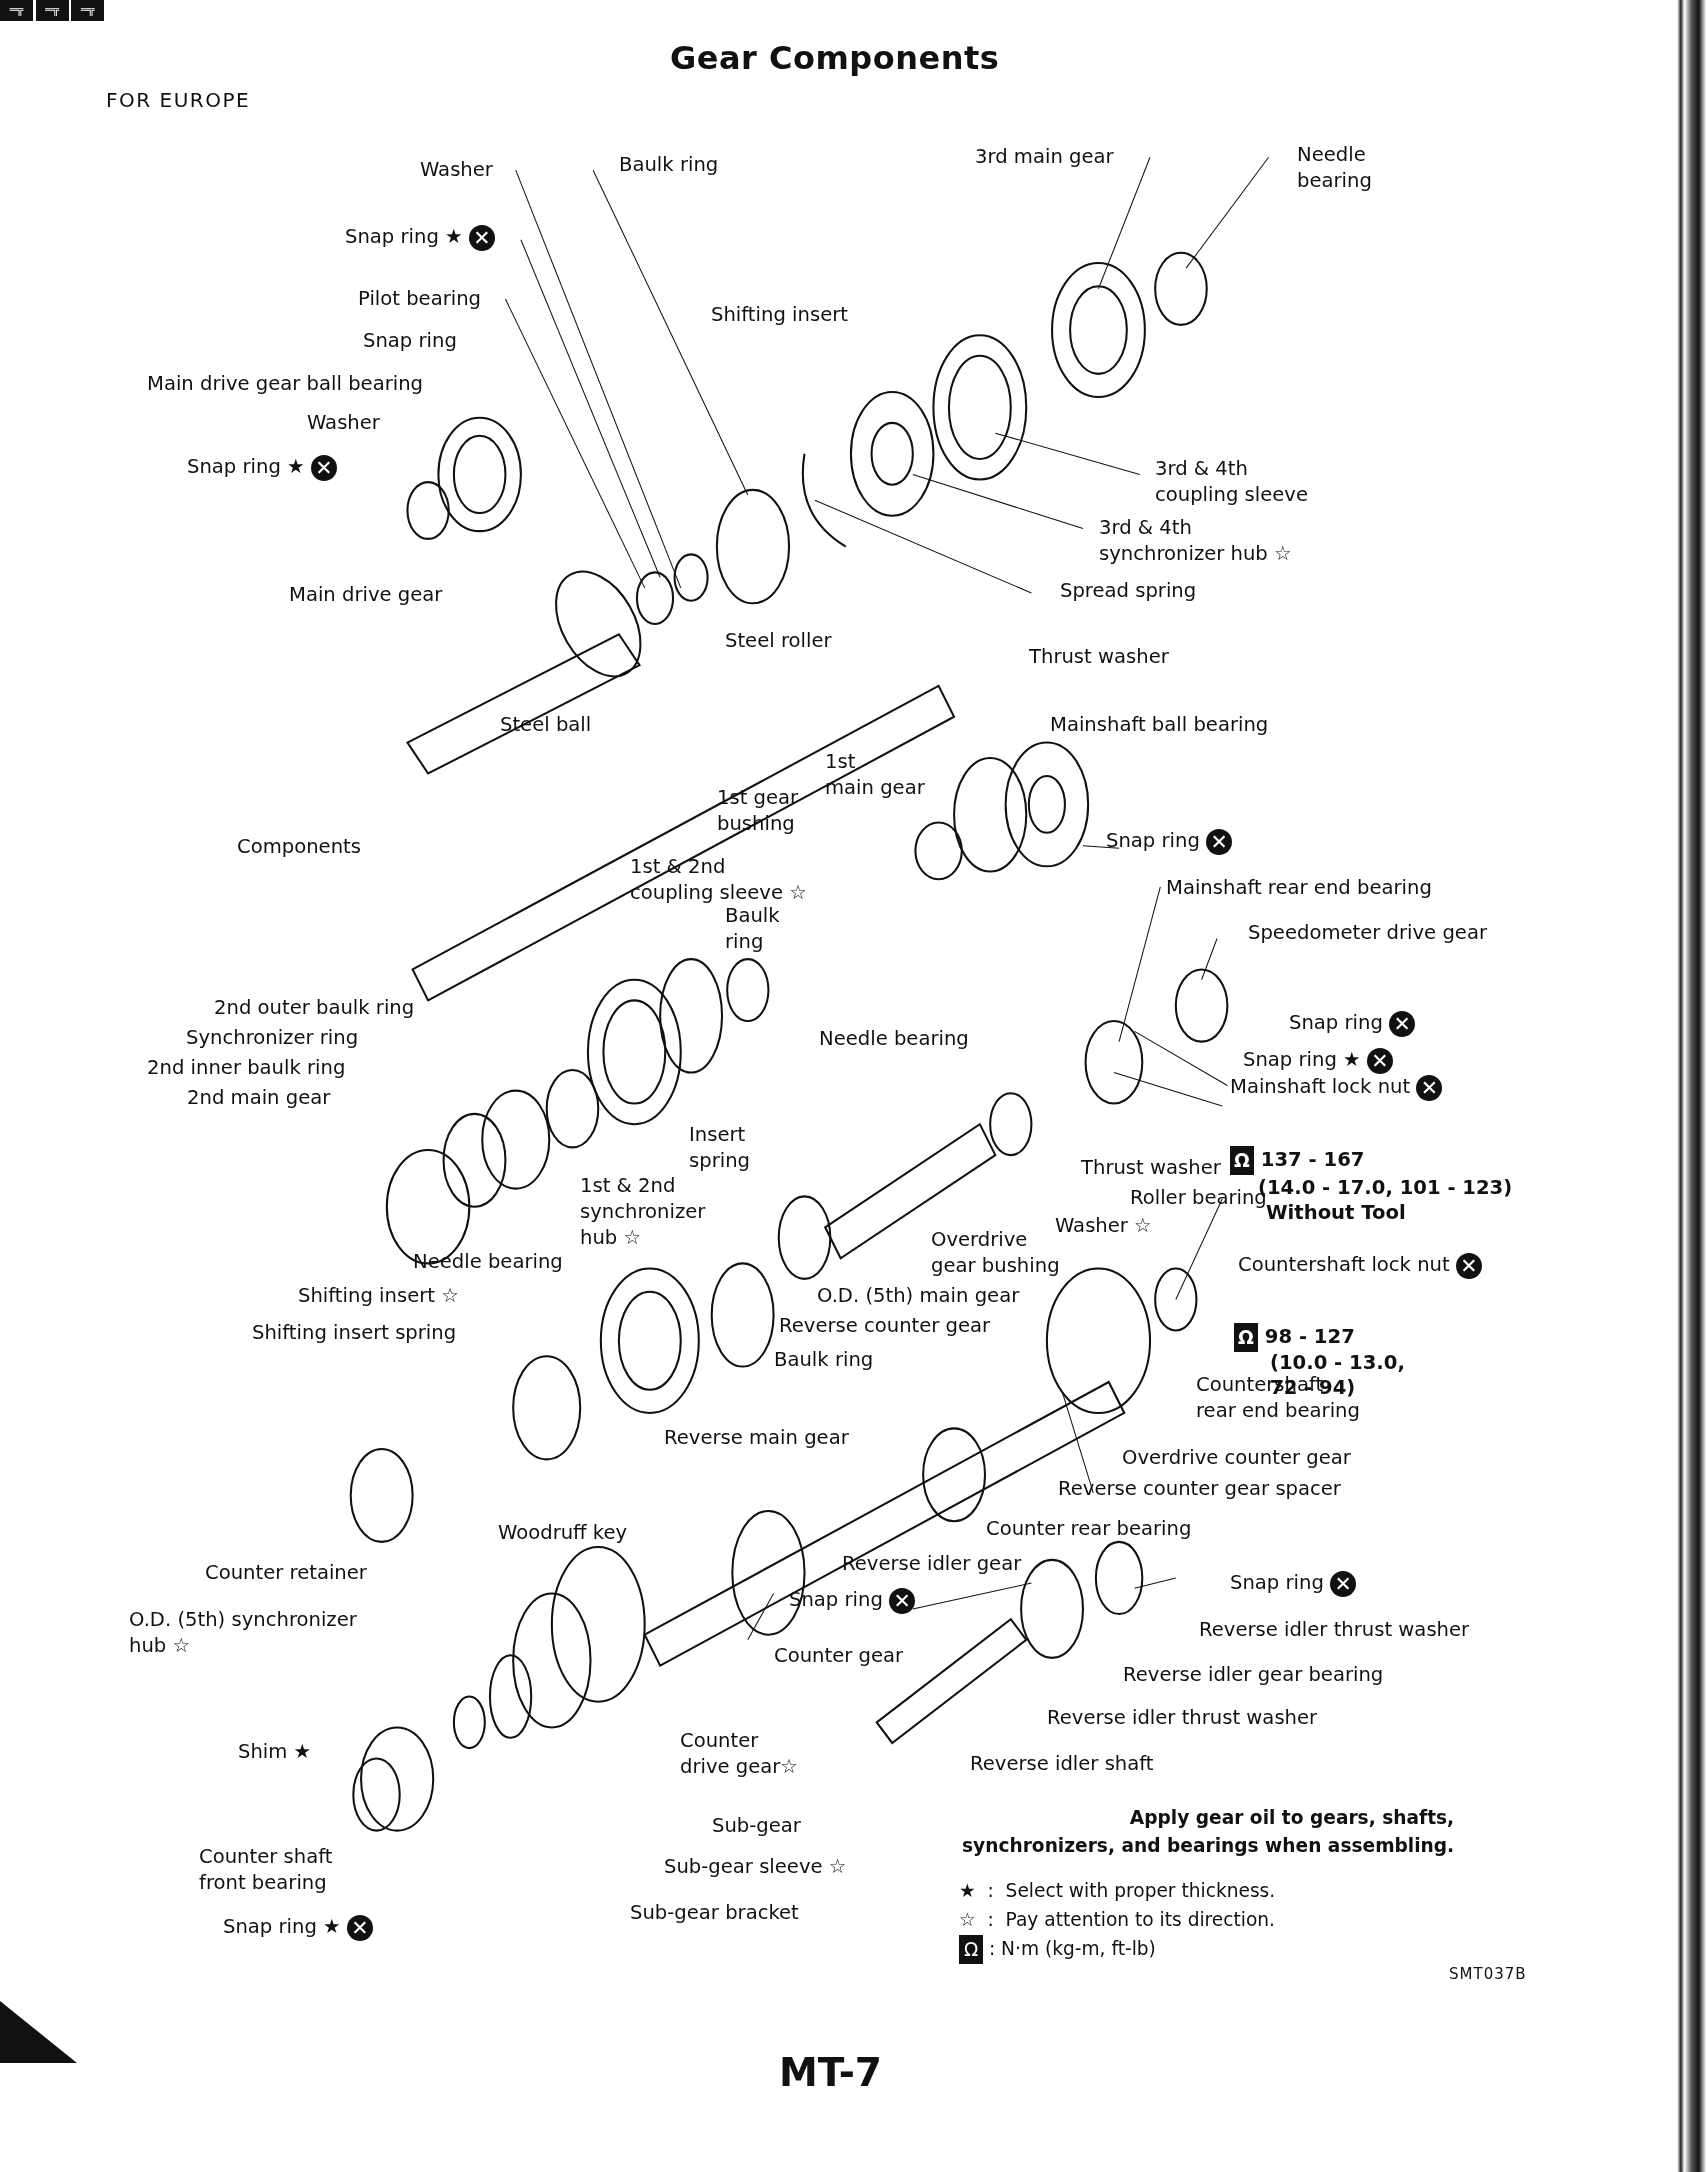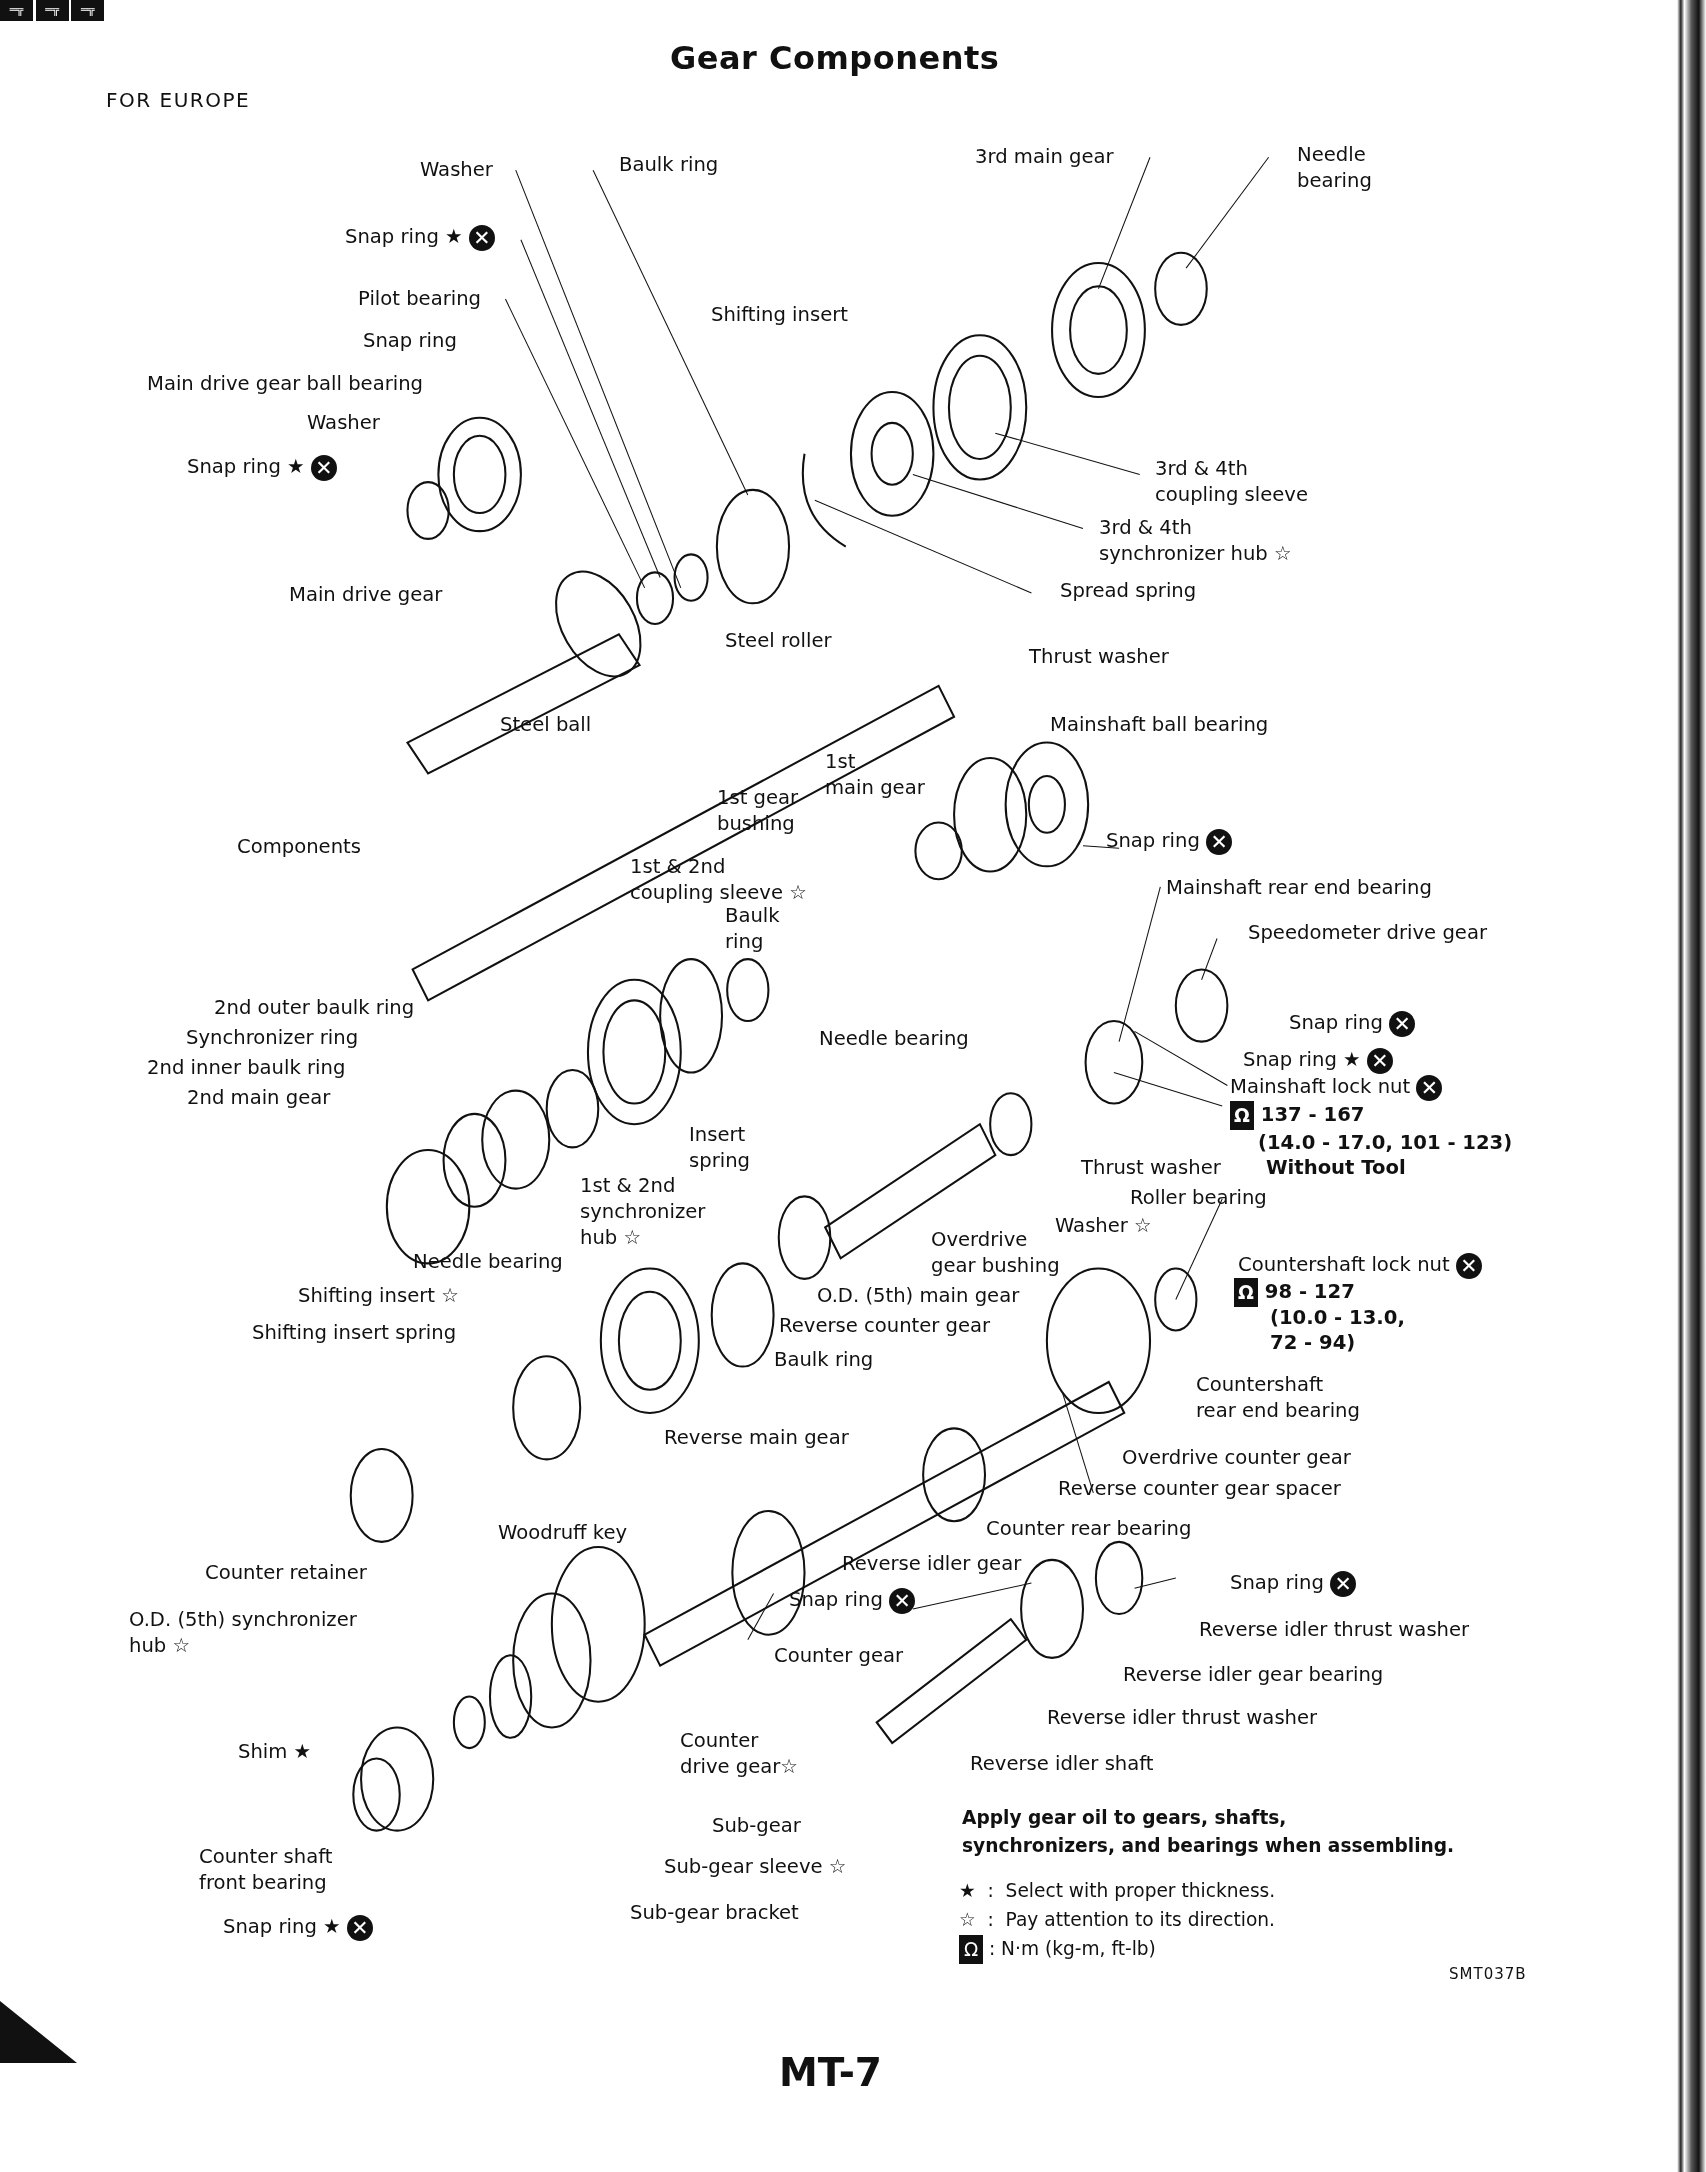--- a/index.html
+++ b/index.html
@@ -2,22 +2,22 @@
 <html style="font-size:8.3px"><head>
 <meta charset="utf-8">
 <style>
   html, body { margin: 0; padding: 0; background: #ffffff; }
   body { width: 1706px; height: 2172px; position: relative; overflow: hidden;
          font-family: "DejaVu Sans", "Liberation Sans", sans-serif; color: #111; }
   .page { position: absolute; left: 0; top: 0; width: 1706px; height: 2172px; background: #fff; }
   .title { position: absolute; left: 670px; top: 39px; font-size: 32px; font-weight: bold; letter-spacing: 0.5px; }
   .region { position: absolute; left: 106px; top: 88px; font-size: 20px; letter-spacing: 1.5px; }
   .lbl { position: absolute; font-size: 19.6px; line-height: 26px; white-space: pre; }
-  .torque { position: absolute; font-size: 19.6px; font-weight: bold; line-height: 25px; white-space: pre; }
-  .note { position: absolute; left: 962px; top: 1804px; font-size: 18.6px; font-weight: bold; line-height: 28px; white-space: pre; }
+  .torque { position: absolute; font-size: 19.6px; font-weight: bold; line-height: 25px; white-space: pre; margin-top: 45px; }
+  .note { position: absolute; left: 962px; top: 1804px; font-size: 18.6px; font-weight: bold; line-height: 28px; white-space: pre; text-align: right; }
   .legend { position: absolute; left: 959px; font-size: 18.6px; line-height: 28px; white-space: pre; }
   .code { position: absolute; left: 1449px; top: 1965px; font-size: 15px; letter-spacing: 1px; }
   .pageno { position: absolute; left: 779px; top: 2050px; font-size: 39px; font-weight: bold; }
   .xmark { display: inline-block; width: 26px; height: 26px; border-radius: 50%; background: #111; color: #fff;
            font-size: 20.6px; line-height: 26px; text-align: center; font-weight: bold; vertical-align: middle; }
   .wrench { display: inline-block; width: 24px; height: 29px; background: #111; color: #fff; font-size: 18.6px;
             line-height: 29px; text-align: center; vertical-align: middle; }
   .tool { display: inline-block; width: 33px; height: 20.6px; background: #111; color: #fff; font-size: 11.3px;
           line-height: 20.6px; text-align: center; }
   svg.diag { position: absolute; left: 0; top: 0; }

